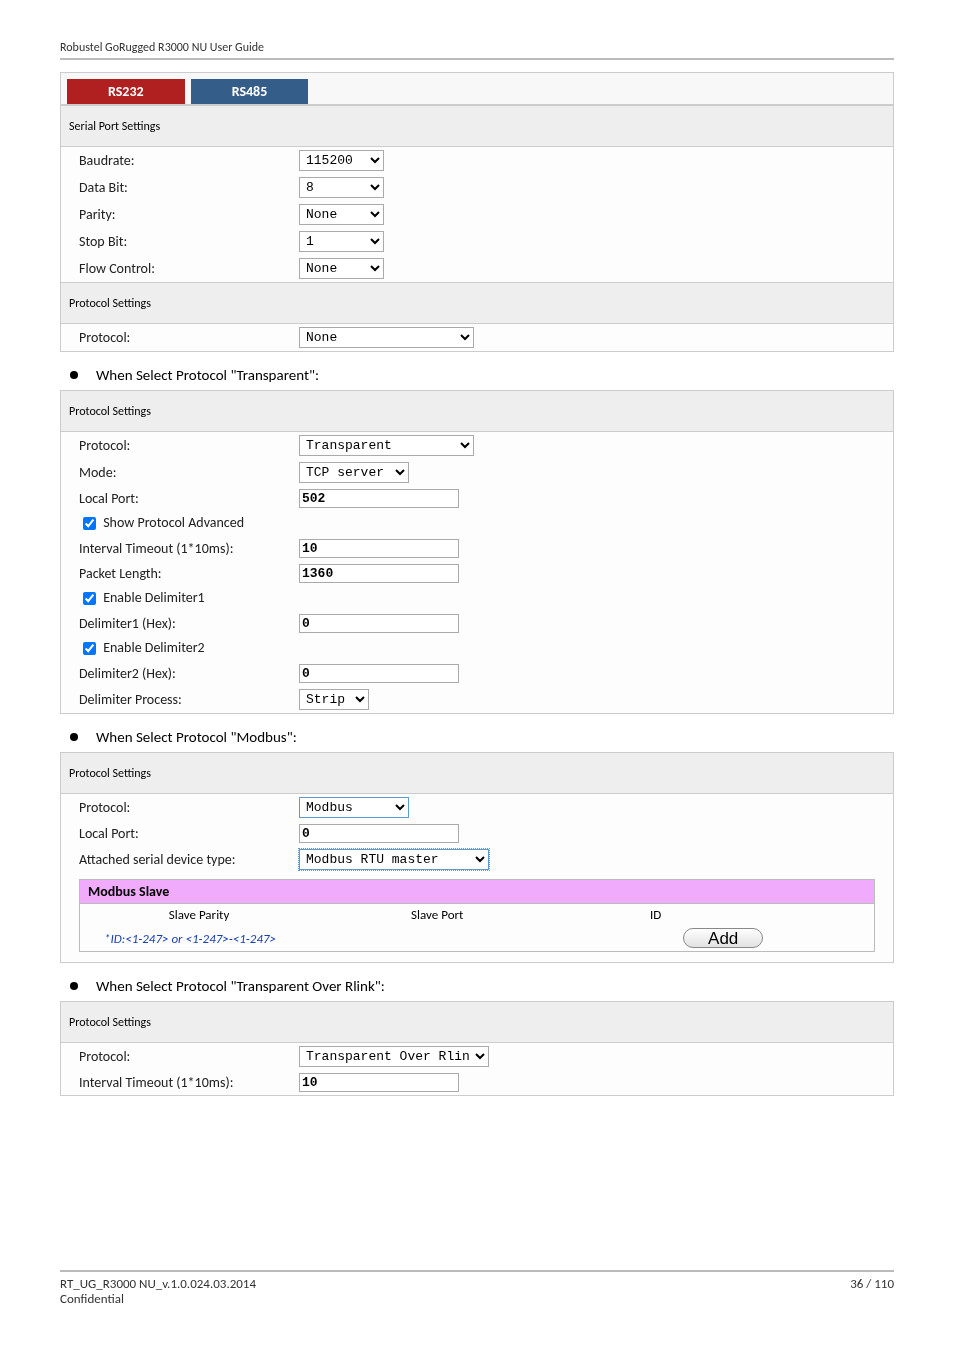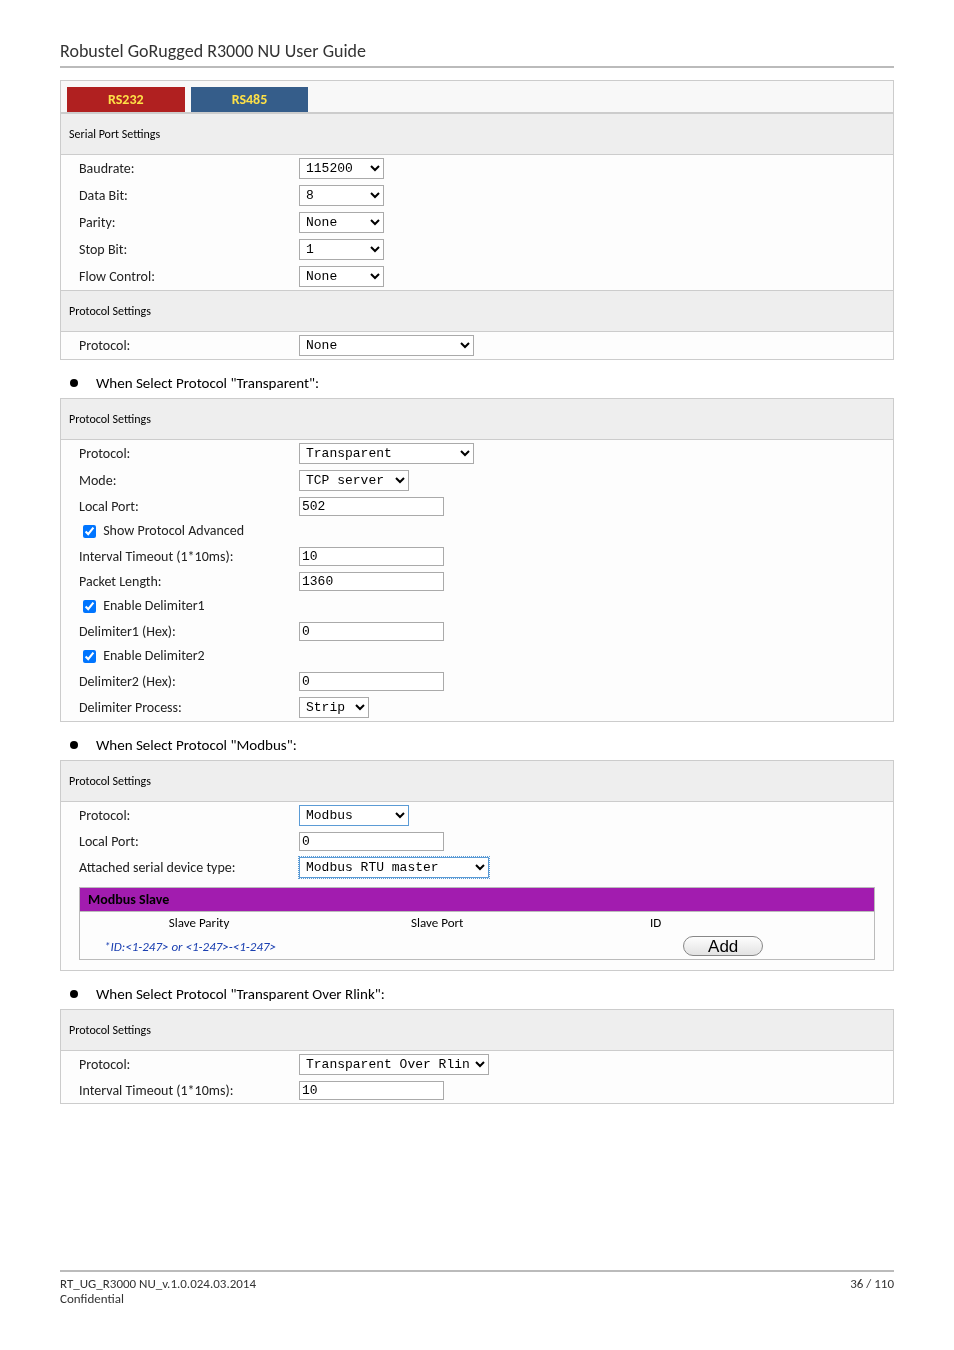--- a/index.html
+++ b/index.html
@@ -10,21 +10,21 @@
     background: #fff;
     color: #000;
     width: 954px;
   }
   .page {
     padding: 40px 60px 20px 60px;
     position: relative;
     min-height: 1350px;
   }
   .top-title {
-    font-size: 18px;
+    font-size: 12px;
     color: #333;
     border-bottom: 2px solid #bbb;
     padding-bottom: 4px;
     margin-bottom: 12px;
   }
   .panel {
     border: 1px solid #ccc;
     margin-bottom: 12px;
     background: #fdfdfd;
   }
@@ -33,21 +33,21 @@
     gap: 0;
     padding: 6px 6px 0 6px;
     background: #f8f8f8;
     border-bottom: 1px solid #ccc;
   }
   .tab {
     padding: 3px 40px;
     font-size: 14px;
     font-weight: bold;
     background: #355d8a;
-    color: #fde047;
+    color: #ffffff;
     border: 1px solid #355d8a;
     margin-right: 6px;
     cursor: pointer;
   }
   .tab.active {
     background: #b02020;
     border-color: #b02020;
   }
   .section-header {
     background: #eee;
@@ -73,21 +73,21 @@
     font-family: "Courier New", monospace;
     font-size: 13px;
     border: 1px solid #aaa;
     background: #fff;
     padding: 1px 2px;
   }
   .select-narrow { width: 85px; }
   .select-mid { width: 110px; }
   .select-wide { width: 175px; }
   .select-xwide { width: 190px; }
-  .input-mid { width: 145px; }
+  .input-mid { width: 160px; font-weight: bold; }
   .cb {
     margin-right: 4px;
     vertical-align: middle;
   }
   .chk-label { color: #222; }
 
   .bullet-line {
     display: flex;
     align-items: center;
     margin: 14px 0 6px 10px;
@@ -97,21 +97,21 @@
     width: 8px; height: 8px; background: #000; border-radius: 50%;
     margin-right: 18px;
     flex-shrink: 0;
   }
 
   .modbus-slave-box {
     margin: 6px 18px 10px 18px;
     border: 1px solid #bbb;
   }
   .modbus-slave-box .ms-header {
-    background: #a21caf;
+    background: #f0abfc;
     font-weight: bold;
     padding: 3px 8px;
     font-size: 14px;
     border-bottom: 1px solid #bbb;
   }
   .modbus-table {
     width: 100%;
     border-collapse: collapse;
     font-size: 13px;
   }

